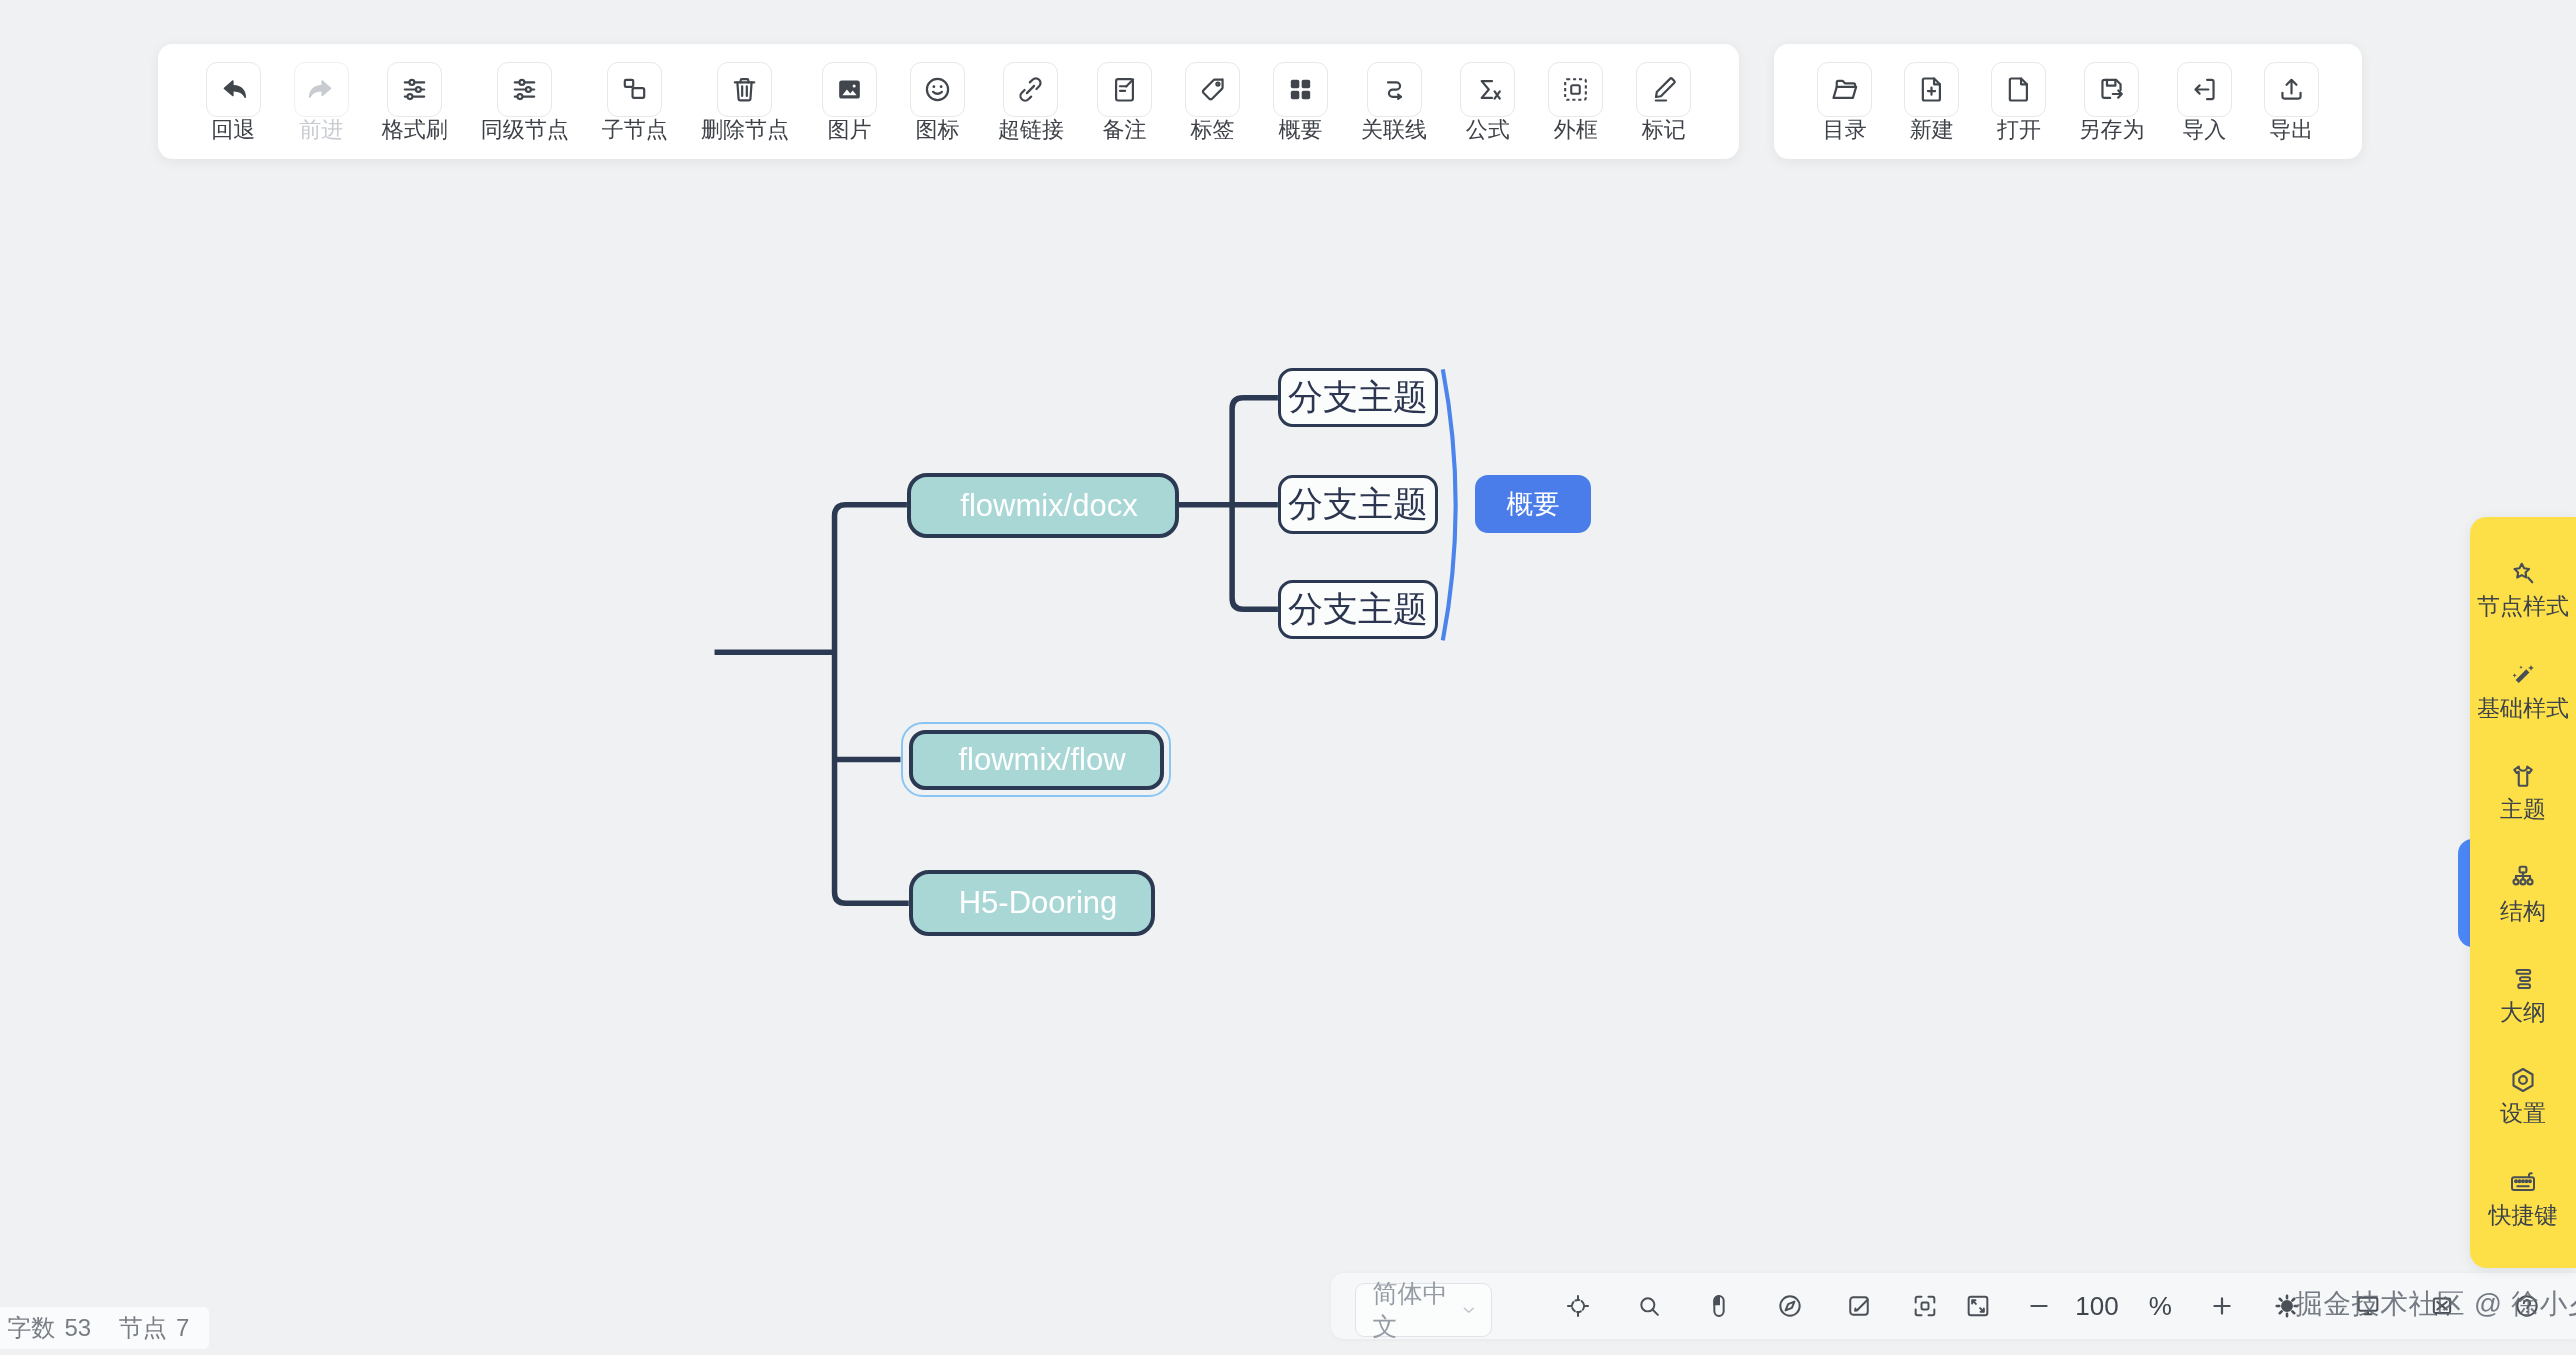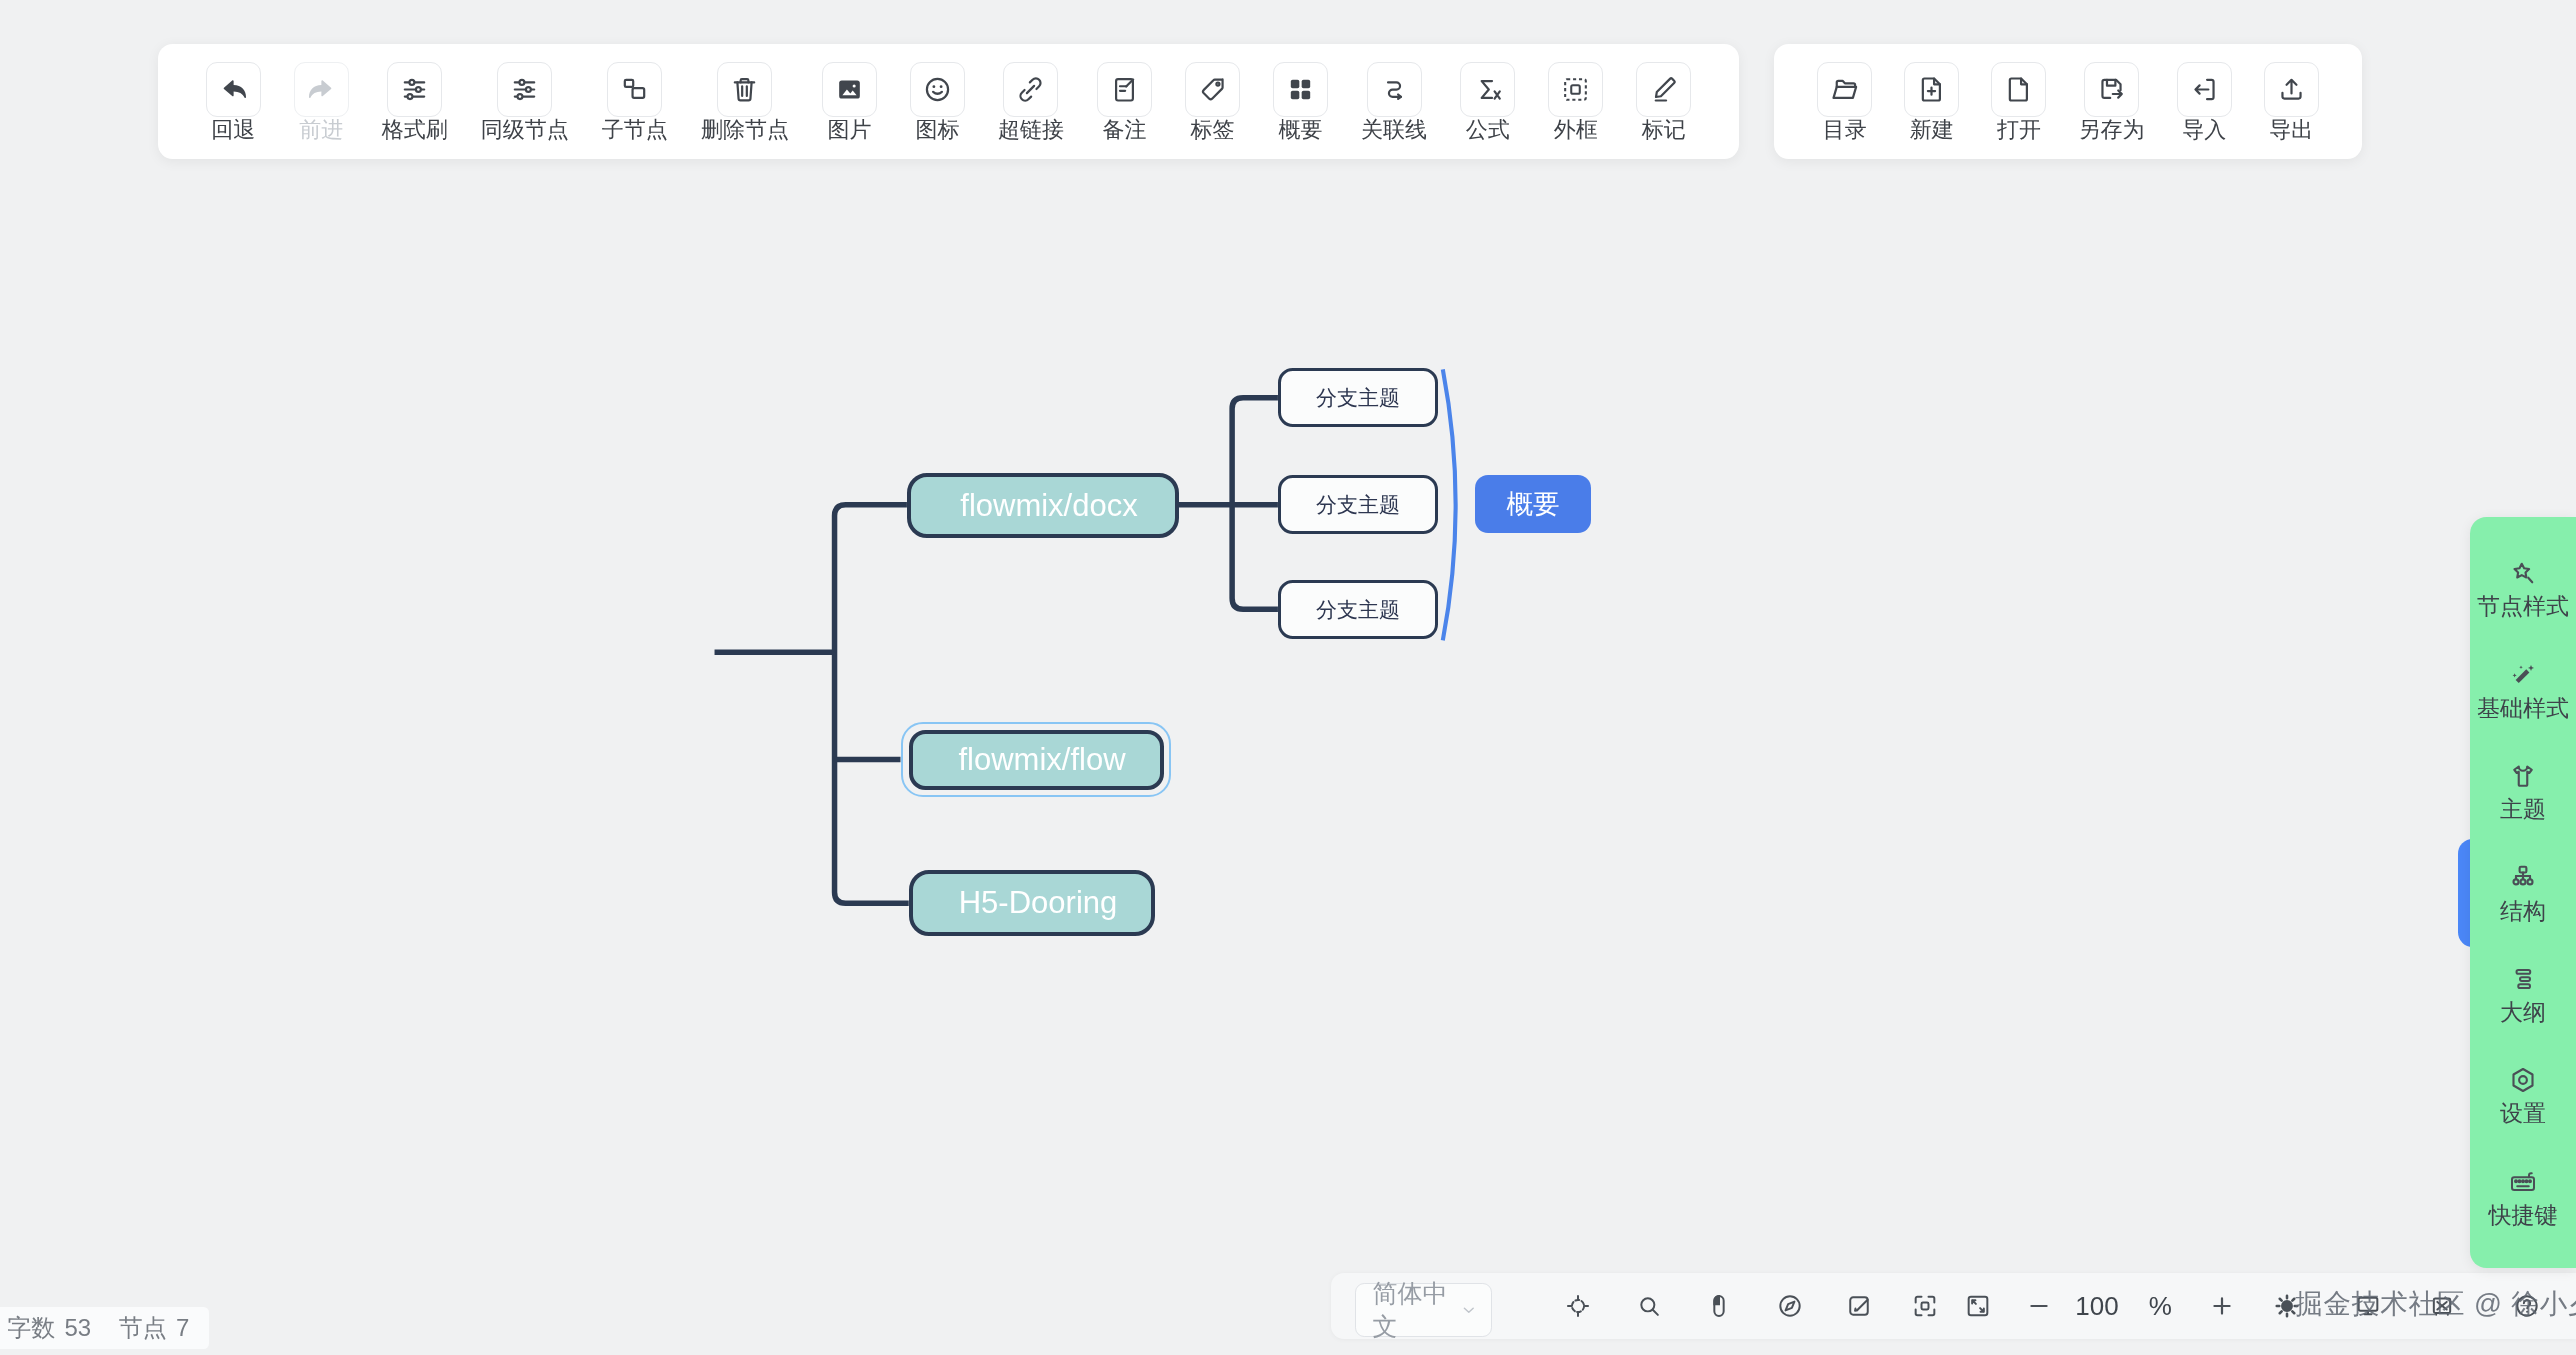--- a/index.html
+++ b/index.html
@@ -40,32 +40,32 @@
     background:#a9d7d6;border:4.6px solid #2b3a52;border-radius:20px;color:#ffffff;font-size:31px;padding-left:12px;
   }
   .node-docx{left:907px;top:473px;width:272px;height:65px;}
   .node-h5{left:909px;top:870px;width:246px;height:66px;}
   .selection-ring{
     position:absolute;left:901px;top:722px;padding:5.5px;border:2.7px solid #88c5f4;border-radius:22px;
   }
   .node-flow{position:relative;width:255px;height:60px;border-radius:16.5px;}
   .node-branch{
     left:1278px;width:160px;height:59px;background:#fbfcfc;border:3.7px solid #2b3a52;
-    border-radius:14.7px;color:#2d3650;font-size:21px;
+    border-radius:14.7px;color:#2d3650;font-size:35px;
   }
   .nb1{top:368px;} .nb2{top:475px;} .nb3{top:580px;}
   .node-summary{
     left:1475px;top:475px;width:116px;height:58px;background:#4a7de9;border-radius:13px;
     color:#ffffff;font-size:26.6px;
   }
   
   .sidebar-wrap{position:absolute;left:2470px;top:517px;width:106px;height:751px;}
   .active-tab{position:absolute;left:-12px;top:322px;width:37px;height:108px;background:#4b87f7;border-radius:14.7px;z-index:0;}
   .sidebar-card{
-    position:relative;z-index:1;width:100%;height:100%;background:#86efac;border-radius:16.5px 0 0 16.5px;
+    position:relative;z-index:1;width:100%;height:100%;background:#fde047;border-radius:16.5px 0 0 16.5px;
     box-shadow:0 2.7px 13px rgba(0,0,0,.07);display:flex;flex-direction:column;justify-content:space-evenly;align-items:center;
   }
   .sitem{display:flex;flex-direction:column;align-items:center;cursor:pointer;color:#4a4f56;}
   .sitem .ic{width:30px;height:30px;}
   .slabel{margin-top:7.3px;font-size:23px;color:#3e434a;white-space:nowrap;line-height:1;}
   
   .statusbar{
     position:absolute;left:0;top:1307px;height:42px;background:#fafbfc;border-radius:0 5.5px 5.5px 0;
     display:flex;align-items:center;padding:0 20px 0 7.3px;font-size:24px;color:#787d84;
   }

